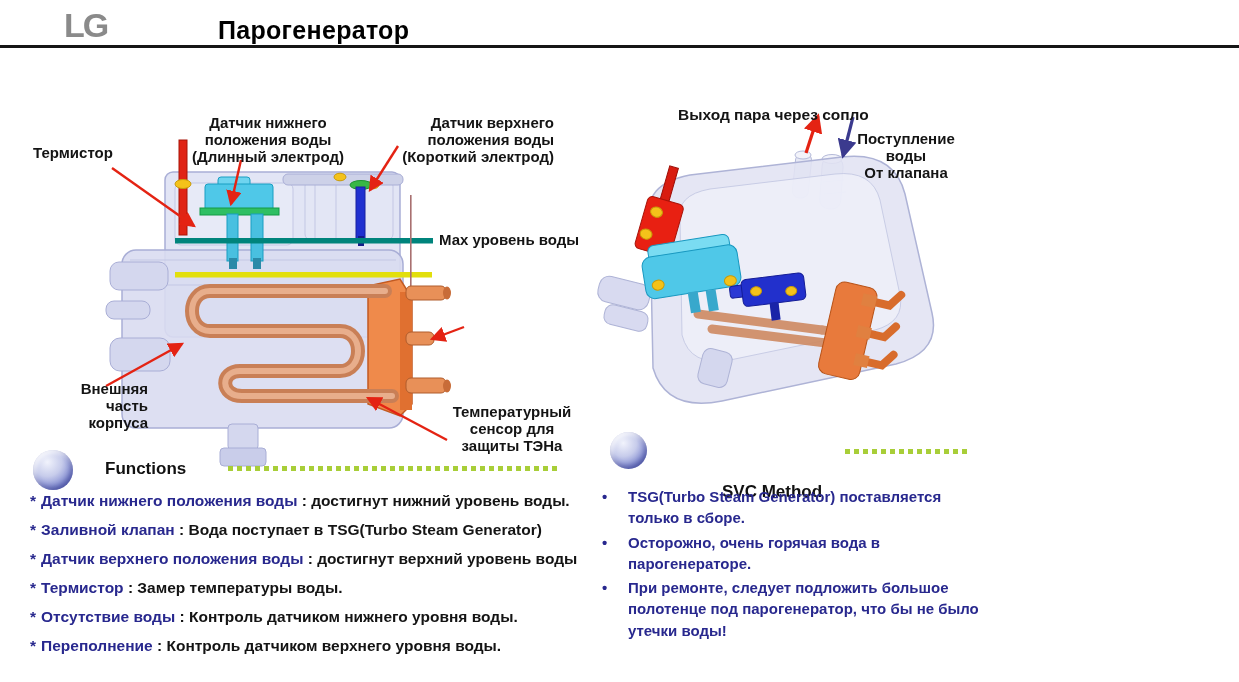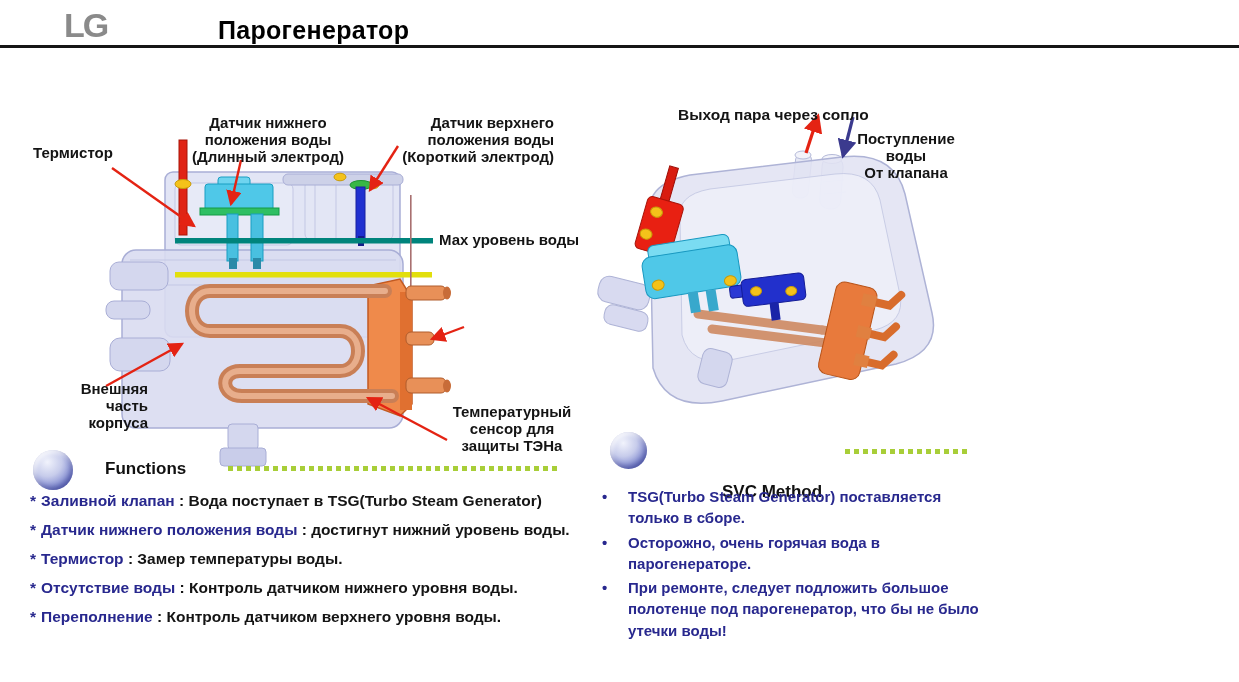--- a/index.html
+++ b/index.html
@@ -208,22 +208,23 @@
 
   <div class="abs lbl" style="left:678px;top:106px;font-size:15.5px;">Выход пара через сопло</div>
   <div class="abs lbl center" style="left:836px;top:131px;width:140px;">Поступление воды
 От клапана</div>
 
   <div class="abs sphere" style="left:33px;top:450px;width:40px;height:40px;"></div>
   <div class="abs sechead" style="left:105px;top:459px;">Functions</div>
   <div class="abs dots" style="left:228px;top:466px;width:333px;"></div>
 
   <div class="abs" style="left:30px;top:492px;">
+    <div class="fn-item"><span class="star">*</span><span class="term">Датчик нижнего положения воды</span><span> : </span><span>достигнут нижний уровень воды.</span></div>
     <div class="fn-item"><span class="star">*</span><span class="term">Заливной клапан</span><span> : </span><span>Вода поступает в TSG(Turbo Steam Generator)</span></div>
-    <div class="fn-item"><span class="star">*</span><span class="term">Датчик нижнего положения воды</span><span> : </span><span>достигнут нижний уровень воды.</span></div>
+    <div class="fn-item"><span class="star">*</span><span class="term">Датчик верхнего положения воды</span><span> : </span><span>достигнут верхний уровень воды</span></div>
     <div class="fn-item"><span class="star">*</span><span class="term">Термистор</span><span> : </span><span>Замер температуры воды.</span></div>
     <div class="fn-item"><span class="star">*</span><span class="term">Отсутствие воды</span><span> : </span><span>Контроль датчиком нижнего уровня воды.</span></div>
     <div class="fn-item"><span class="star">*</span><span class="term">Переполнение</span><span> : </span><span>Контроль датчиком верхнего уровня воды.</span></div>
   </div>
 
   <div class="abs sphere" style="left:610px;top:432px;width:37px;height:37px;"></div>
   <div class="abs sechead" style="left:722px;top:441px;margin-top:41px;">SVC Method</div>
   <div class="abs dots" style="left:845px;top:449px;width:123px;"></div>
 
   <div class="abs" style="left:602px;top:486px;width:382px;">

